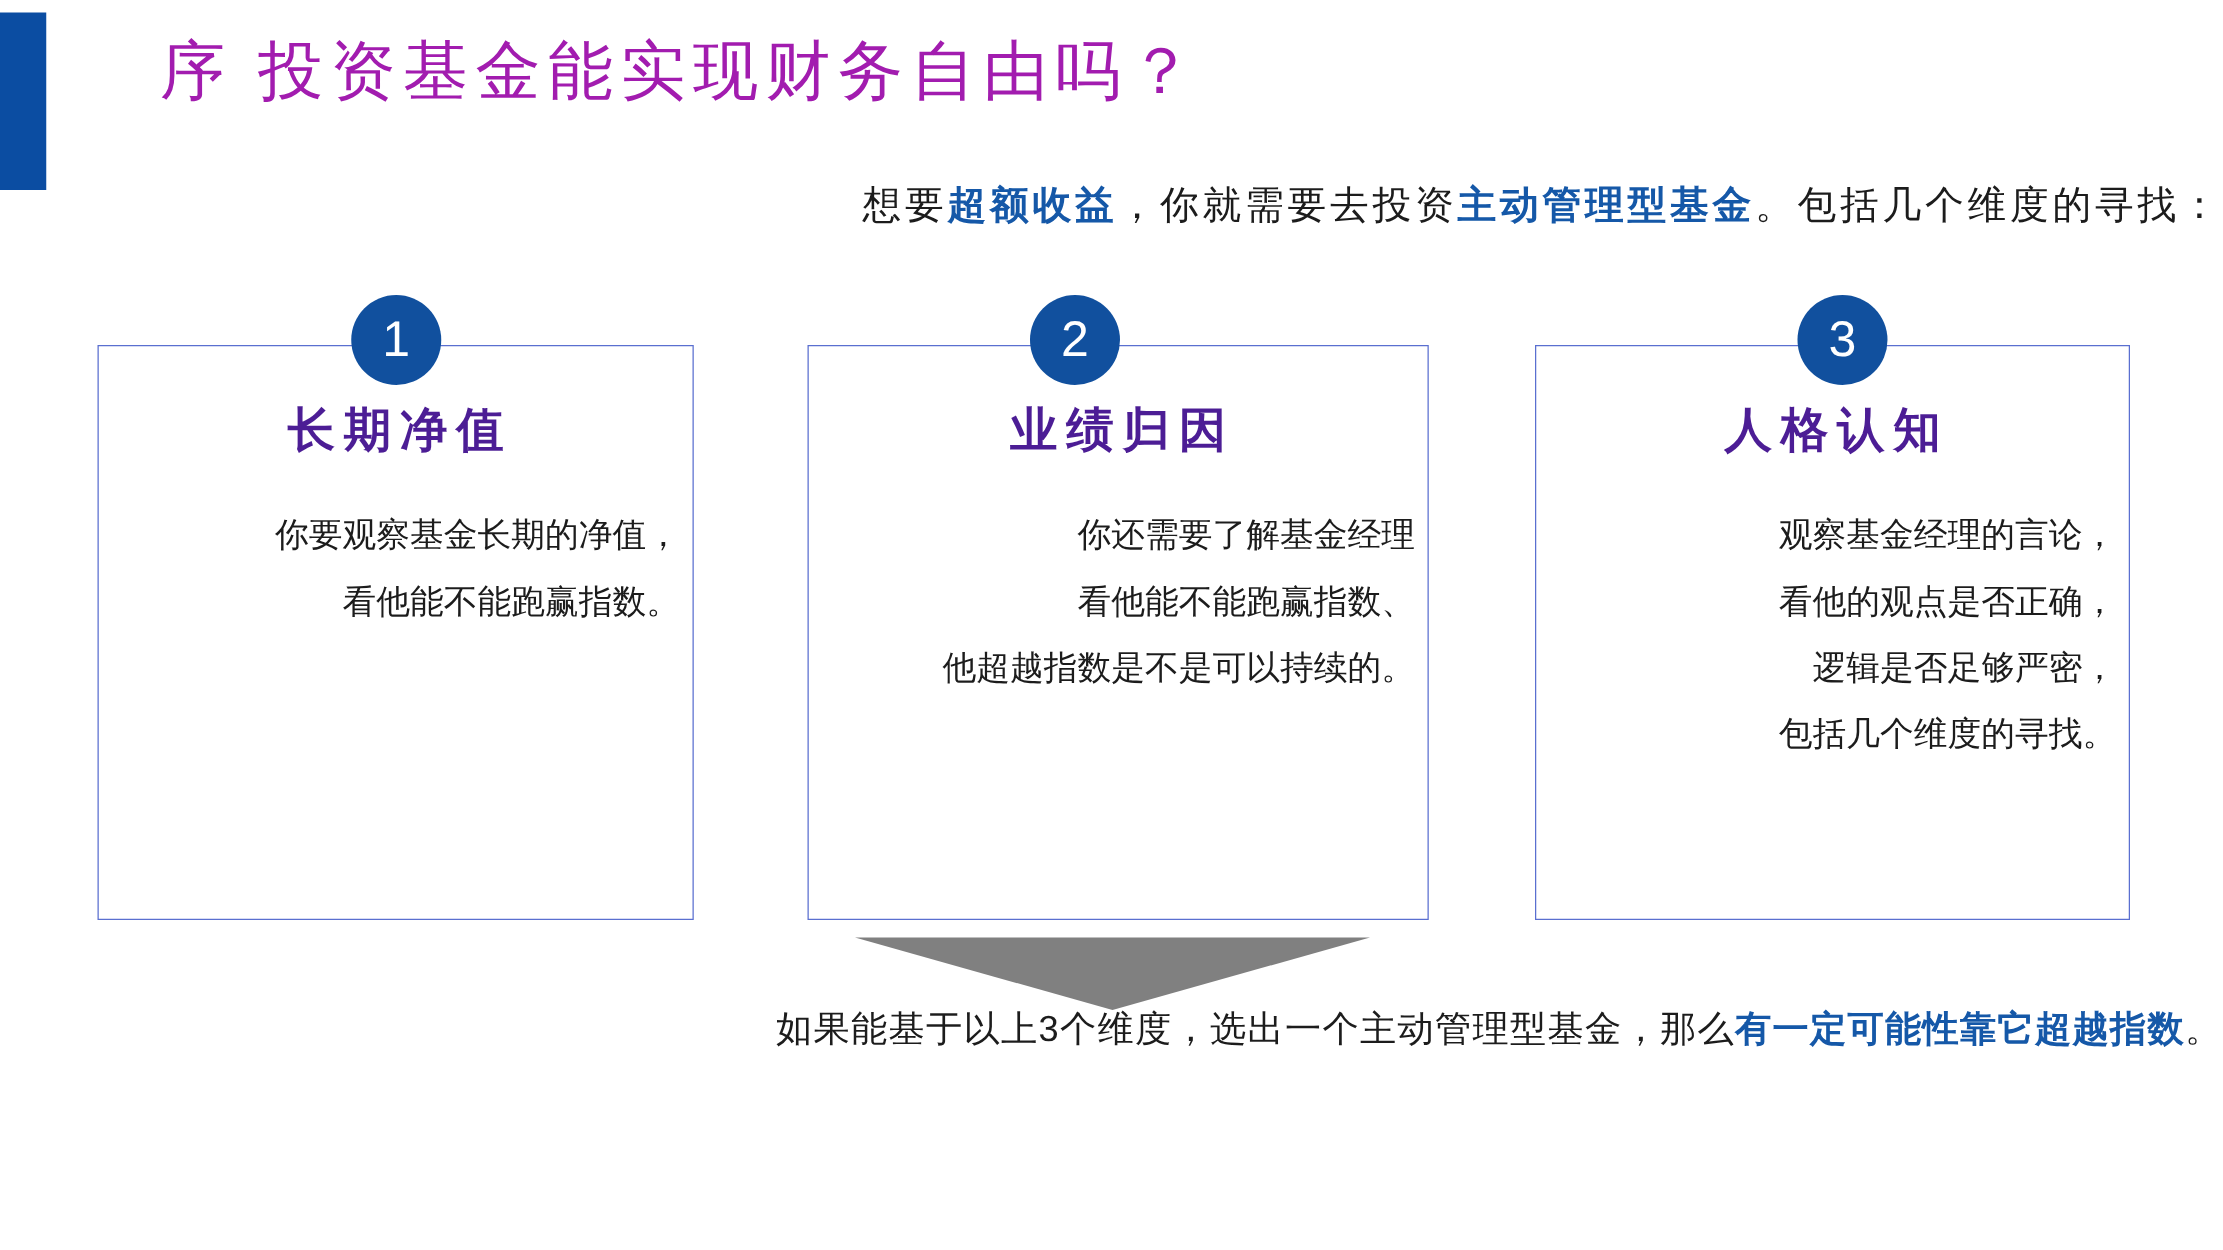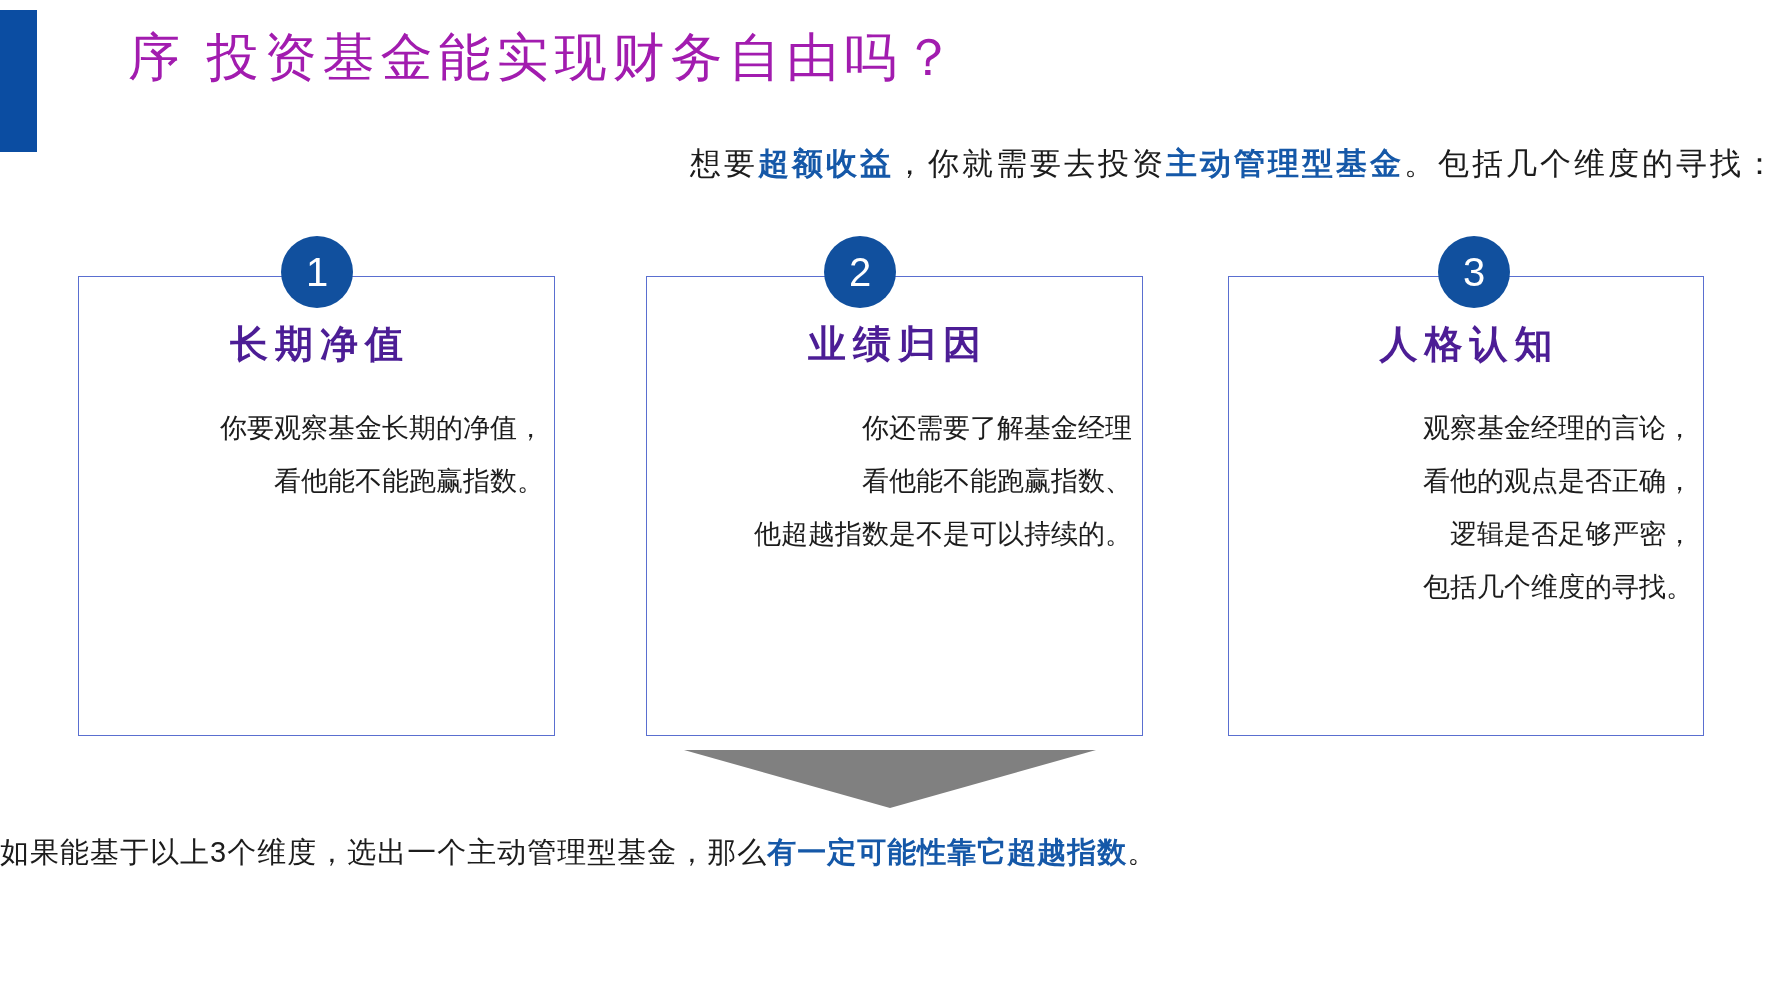--- a/index.html
+++ b/index.html
@@ -127,22 +127,22 @@
     border-left: 206px solid transparent;
     border-right: 206px solid transparent;
     border-top: 58px solid #808080;
   }
 
   
   .footer {
     position: absolute;
     left: 0;
     right: 0;
-    top: 826px;
-    text-align: left;
+    top: 798px;
+    text-align: right;
   }
   .footer-line {
     font-size: 29px;
     letter-spacing: 1px;
     line-height: 52px;
     color: #1c1c1c;
     white-space: nowrap;
   }
   .footer-line .hl {
     color: #1558a8;

